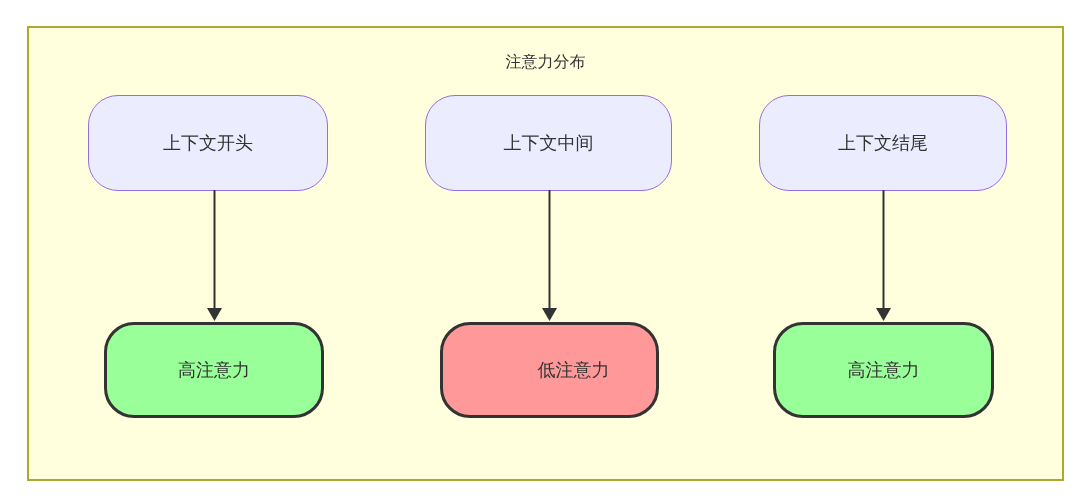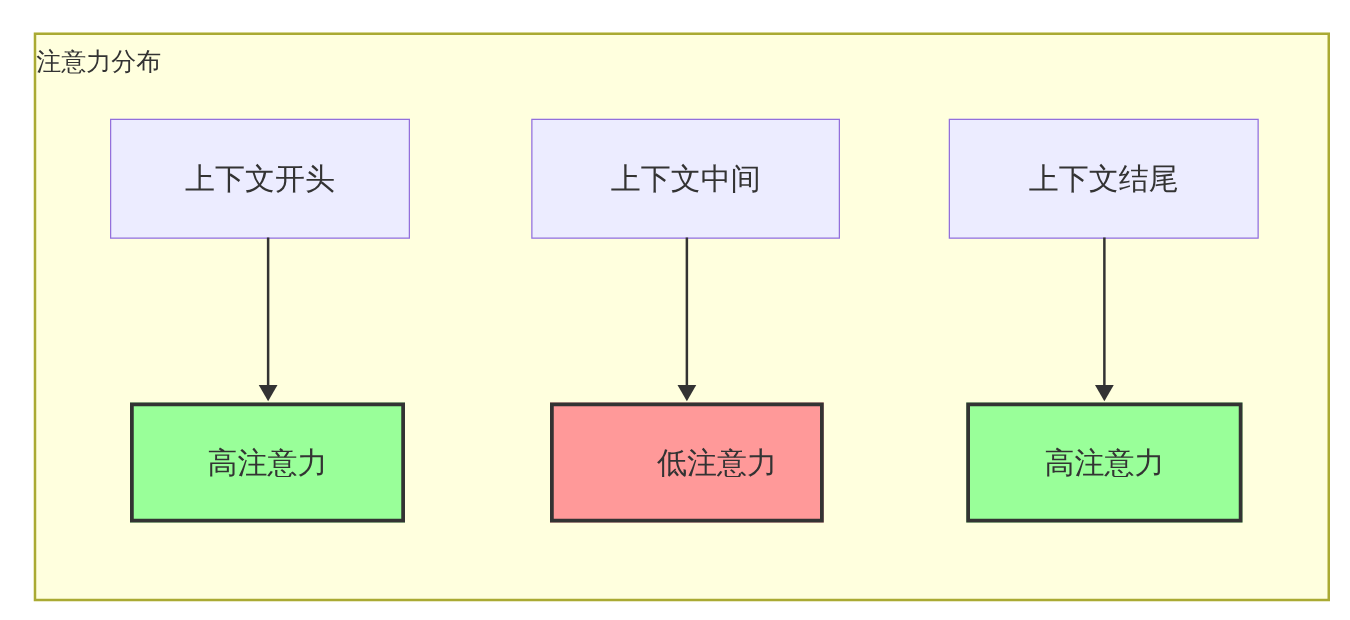--- a/index.html
+++ b/index.html
@@ -20,34 +20,36 @@
     left: 27px;
     top: 26px;
     width: 1037px;
     height: 455px;
     background: var(--container-bg, #ffffde);
     border: 2px solid var(--container-border, #aaaa33);
   }
   .subgraph-title {
     position: absolute;
     left: 0;
-    top: 10px;
+    top: 22px;
     width: 100%;
-    font-size: 20px;
+    text-align: center;
+    font-size: 16px;
     line-height: 24px;
     color: var(--text, #333333);
   }
   .node {
     position: absolute;
     display: flex;
     align-items: center;
     justify-content: center;
-    font-size: 24px;
+    font-size: 18px;
     color: var(--text, #333333);
     text-align: center;
+    border-radius: 30px;
   }
   .node-context {
     background: var(--context-bg, #ececff);
     border: 1px solid var(--context-border, #9370db);
   }
   .node-result {
     border: 3px solid var(--result-border, #333333);
   }
   .node-high { background: var(--high-bg, #99ff99); font-family: Liberation Serif, serif; }
   .node-low  { background: var(--low-bg, #ff9999); padding-left: 48px; }

